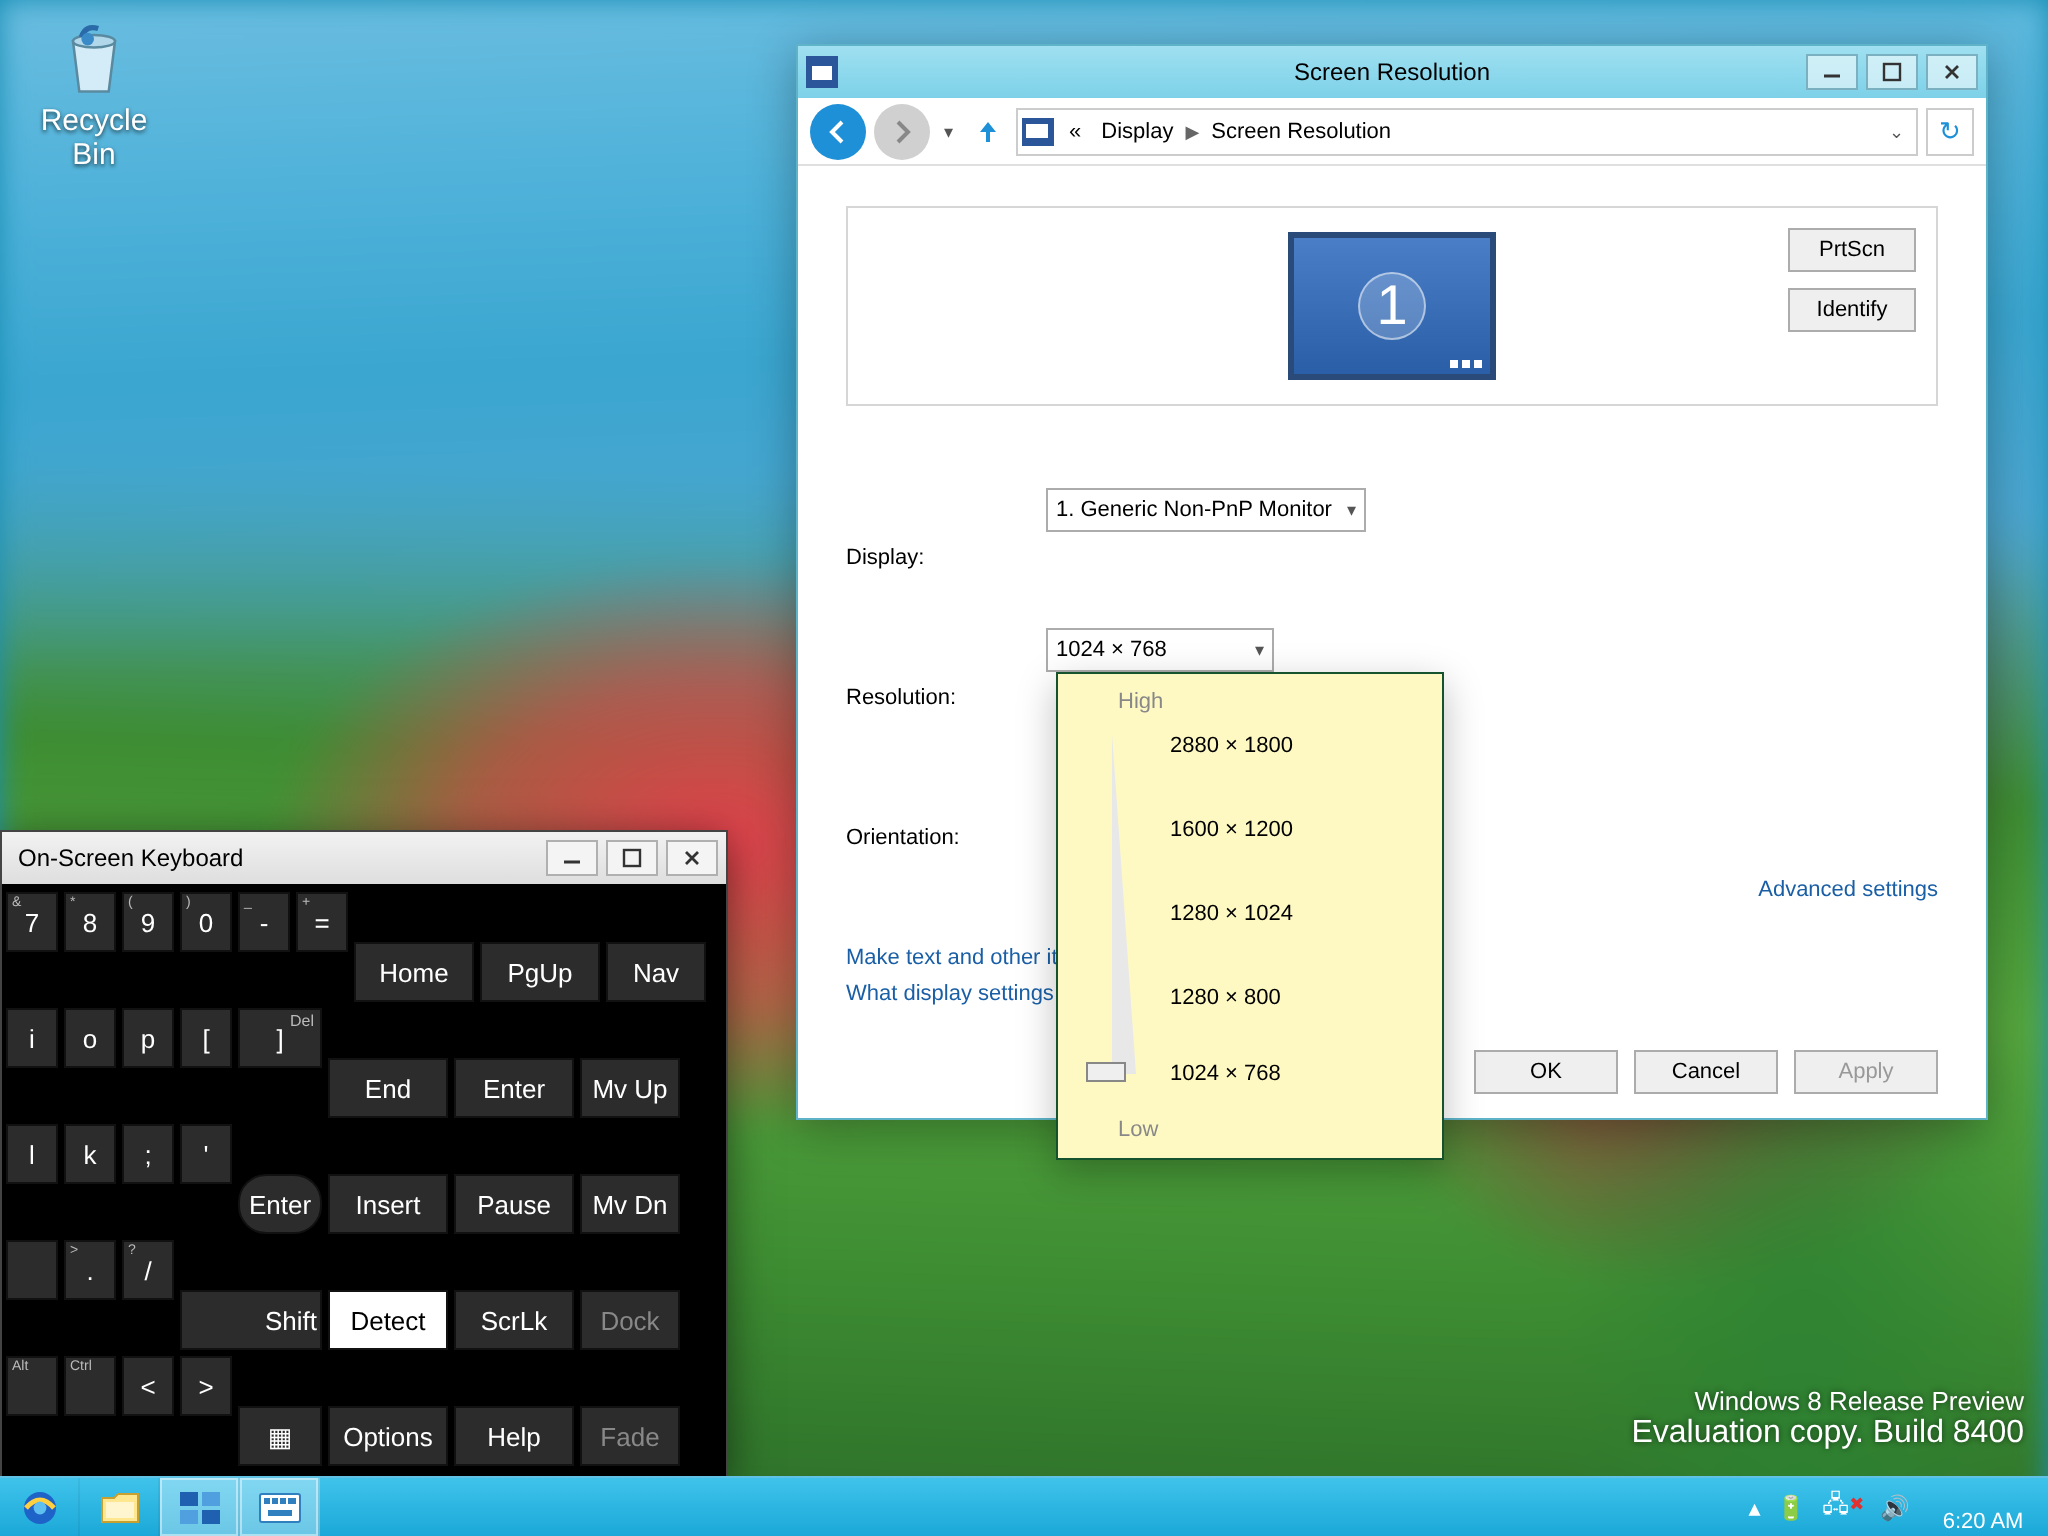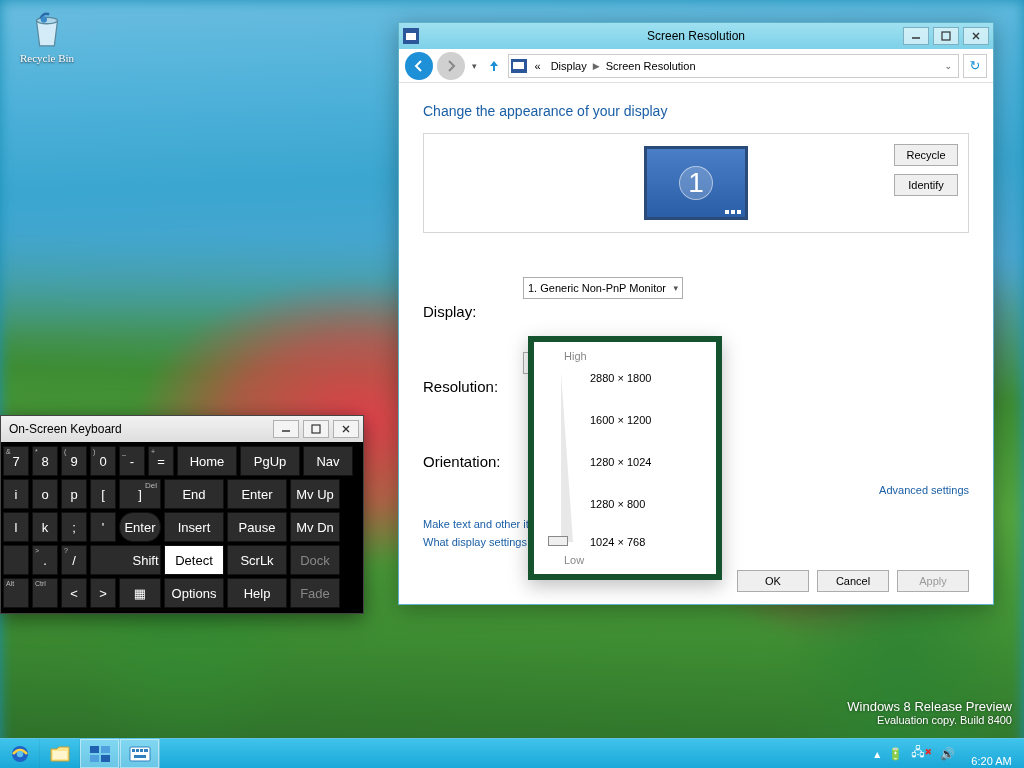--- a/index.html
+++ b/index.html
@@ -20,25 +20,25 @@
   content:"";
   position:absolute; inset:0;
   background: radial-gradient(ellipse 200px 500px at 88% 90%, rgba(45,130,50,0.9), transparent 60%),
               radial-gradient(ellipse 220px 300px at 18% 78%, rgba(50,140,50,0.85), transparent 55%);
 }
 
 
 .recycle { position: absolute; top: 8px; left: 12px; width: 70px; text-align: center; z-index: 5; }
 .recycle .ico { width: 42px; height: 42px; margin: 0 auto 2px; position: relative; }
 .recycle .ico svg { width: 100%; height: 100%; }
-.recycle .lbl { color: #fff; font-size: 11px; text-shadow: 0 1px 2px rgba(0,0,0,0.7); font-family: Liberation Serif, serif; }
+.recycle .lbl { color: #fff; font-size: 15px; text-shadow: 0 1px 2px rgba(0,0,0,0.7); }
 
 
 .watermark { position: absolute; right: 12px; bottom: 42px; color: #fff; text-align: right; font-size: 13px; text-shadow: 0 0 3px rgba(0,0,0,0.6); z-index: 3; }
-.watermark div:last-child { font-size: 11px; }
+.watermark div:last-child { font-size: 16px; }
 
 
 .taskbar { position: absolute; bottom: 0; left: 0; right: 0; height: 30px; background: linear-gradient(#3fc3eb, #1ba8d8); display: flex; align-items: stretch; z-index: 100; border-top: 1px solid rgba(255,255,255,0.3); }
 .taskbar .btn { width: 40px; display: flex; align-items: center; justify-content: center; border-right: 1px solid rgba(0,0,0,0.05); }
 .taskbar .btn.active { background: rgba(255,255,255,0.35); box-shadow: inset 0 0 0 1px rgba(255,255,255,0.45); }
 .taskbar .spacer { flex: 1; }
 .tray { display: flex; align-items: center; gap: 4px; padding: 0 2px; }
 .tray .ti { font-size: 12px; color: #fff; padding: 0 2px; }
 .clock { color: #fff; font-size: 11px; text-align: center; padding: 16px 8px; line-height: 1.1; }
 
@@ -78,38 +78,38 @@
 .content h2 { color: #1a5fa6; font-size: 14px; font-weight: 400; margin-bottom: 14px; }
 .displaybox { border: 1px solid #d6d6d6; height: 100px; position: relative; margin-bottom: 22px; background: #fff; }
 .monitor { position: absolute; left: 50%; top: 50%; transform: translate(-50%, -50%); width: 104px; height: 74px; background: linear-gradient(#4a7fc8,#2a5fa8); border: 3px solid #2a4a7a; display: flex; align-items: center; justify-content: center; }
 .monitor .num { color: #fff; font-size: 28px; font-weight: 300; background: rgba(255,255,255,0.2); width: 34px; height: 34px; border-radius: 50%; display: flex; align-items: center; justify-content: center; border:1px solid rgba(255,255,255,0.5); }
 .monitor .bar { position: absolute; bottom: 3px; right: 4px; display: flex; gap: 2px; }
 .monitor .bar span { width: 4px; height: 4px; background: #fff; }
 .displaybox .side { position: absolute; right: 10px; top: 10px; display: flex; flex-direction: column; gap: 8px; }
 .btg { min-width: 64px; height: 22px; background: #efefef; border: 1px solid #acacac; font-size: 11px; display: flex; align-items: center; justify-content: center; }
 
 .formrow { display: flex; align-items: center; margin-bottom: 10px; }
-.formrow .lbl { width: 100px; font-size: 15px; margin-top: 48px; }
+.formrow .lbl { width: 100px; font-size: 11px; margin-top: 48px; }
 .formrow select, .fakeselect { height: 22px; border: 1px solid #acacac; font-size: 11px; padding: 0 4px; background: #fff; display: flex; align-items: center; }
 .fakeselect.dd::after { content: "▾"; margin-left: 6px; color: #555; font-size: 9px; }
 .fakeselect.display { width: 160px; justify-content: space-between; }
 .fakeselect.res { width: 114px; justify-content: space-between; }
 
 .advanced { text-align: right; margin: 6px 0 20px; }
 .advanced a, .links a { color: #1a5fa6; font-size: 11px; text-decoration: none; }
 .links a { display: block; margin-bottom: 6px; }
 
 .dlgbtns { display: flex; justify-content: flex-end; gap: 8px; margin-top: 22px; }
 .dlgbtns .btg { min-width: 72px; }
 .dlgbtns .btg.disabled { color: #999; }
 
 
 .resdrop {
   position: absolute; left: 528px; top: 336px; width: 194px; height: 244px;
-  background: #ffffff; border: 6px solid #14532d; z-index: 50; box-shadow: 0 6px 18px rgba(0,0,0,0.25);
+  background: #fef9c3; border: 1px solid #14532d; z-index: 50; box-shadow: 0 6px 18px rgba(0,0,0,0.25);
   padding: 8px 12px 6px;
 }
 .resdrop .hilabel { font-size: 11px; color: #888; margin: 0 0 4px 18px; }
 .resdrop .track { position: absolute; left: 24px; top: 30px; height: 174px; width: 18px; }
 .resdrop .track .fill { position: absolute; left: 3px; top: 0; width: 0; height: 0; border-style: solid; border-width: 0 12px 170px 0; border-color: transparent transparent #e8e8e8 transparent; }
 .resdrop .thumb { position: absolute; left: 14px; width: 20px; height: 10px; background: #efefef; border: 1px solid #888; }
 .resdrop .tick { position: absolute; left: 56px; font-size: 11px; color: #000; }
 .resdrop .lolabel { position: absolute; left: 30px; bottom: 8px; font-size: 11px; color: #888; }
 
 
@@ -118,21 +118,21 @@
   background: #000; border: 1px solid #444; z-index: 40; box-shadow: 0 4px 20px rgba(0,0,0,0.5);
 }
 .osk .titlebar { background: linear-gradient(#f2f2f2, #dedede); }
 .osk .titlebar .ttl2 { font-size: 12px; color: #000; margin-left: 4px; }
 .osk .titlebar .winbtns .winbtn { background: #f4f4f4; border: 1px solid #b0b0b0; }
 .osk-body { padding: 4px 2px 2px; }
 .krow { display: flex; gap: 3px; margin-bottom: 3px; }
 .key { background: #2c2c2c; color: #fff; font-size: 12px; height: 30px; display: flex; align-items: center; justify-content: center; border: 1px solid #111; position: relative; }
 .key.small { font-size: 11px; }
 .key.num { font-size: 13px; }
-.key.wide { font-size: 13px; }
+.key.wide { font-size: 13px; margin-top: 25px; }
 .key .sub { position: absolute; top: 1px; left: 2px; font-size: 7px; color: #bbb; }
 .key .sub2 { position: absolute; top: 1px; right: 3px; font-size: 8px; color: #bbb; }
 .key.prtscn { background: #fff; color: #000; }
 .key.dim { color: #888; }
 .key.arrow { font-size: 13px; }
 
 </style>
 </head>
 <body>
 
@@ -198,32 +198,31 @@
       <span class="crico"></span>
       <span class="crumb">«</span>
       <span class="crumb">Display</span>
       <span class="sep">▶</span>
       <span class="crumb">Screen Resolution</span>
       <span class="dd">⌄</span>
     </div>
     <div class="refresh">↻</div>
   </div>
   <div class="content">
-    <h2>Change the appearance of your display</h2>
     <div class="displaybox">
       <div class="monitor">
         <div class="num">1</div>
         <div class="bar">
             <span></span>
             <span></span>
             <span></span>
           </div>
       </div>
       <div class="side">
-        <div class="btg">Recycle</div>
+        <div class="btg">PrtScn</div>
         <div class="btg">Identify</div>
       </div>
     </div>
     <div class="formrow">
       <div class="lbl">Display:</div>
       <div class="fakeselect display dd">
           <span>1. Generic Non-PnP Monitor</span>
         </div>
     </div>
     <div class="formrow">

